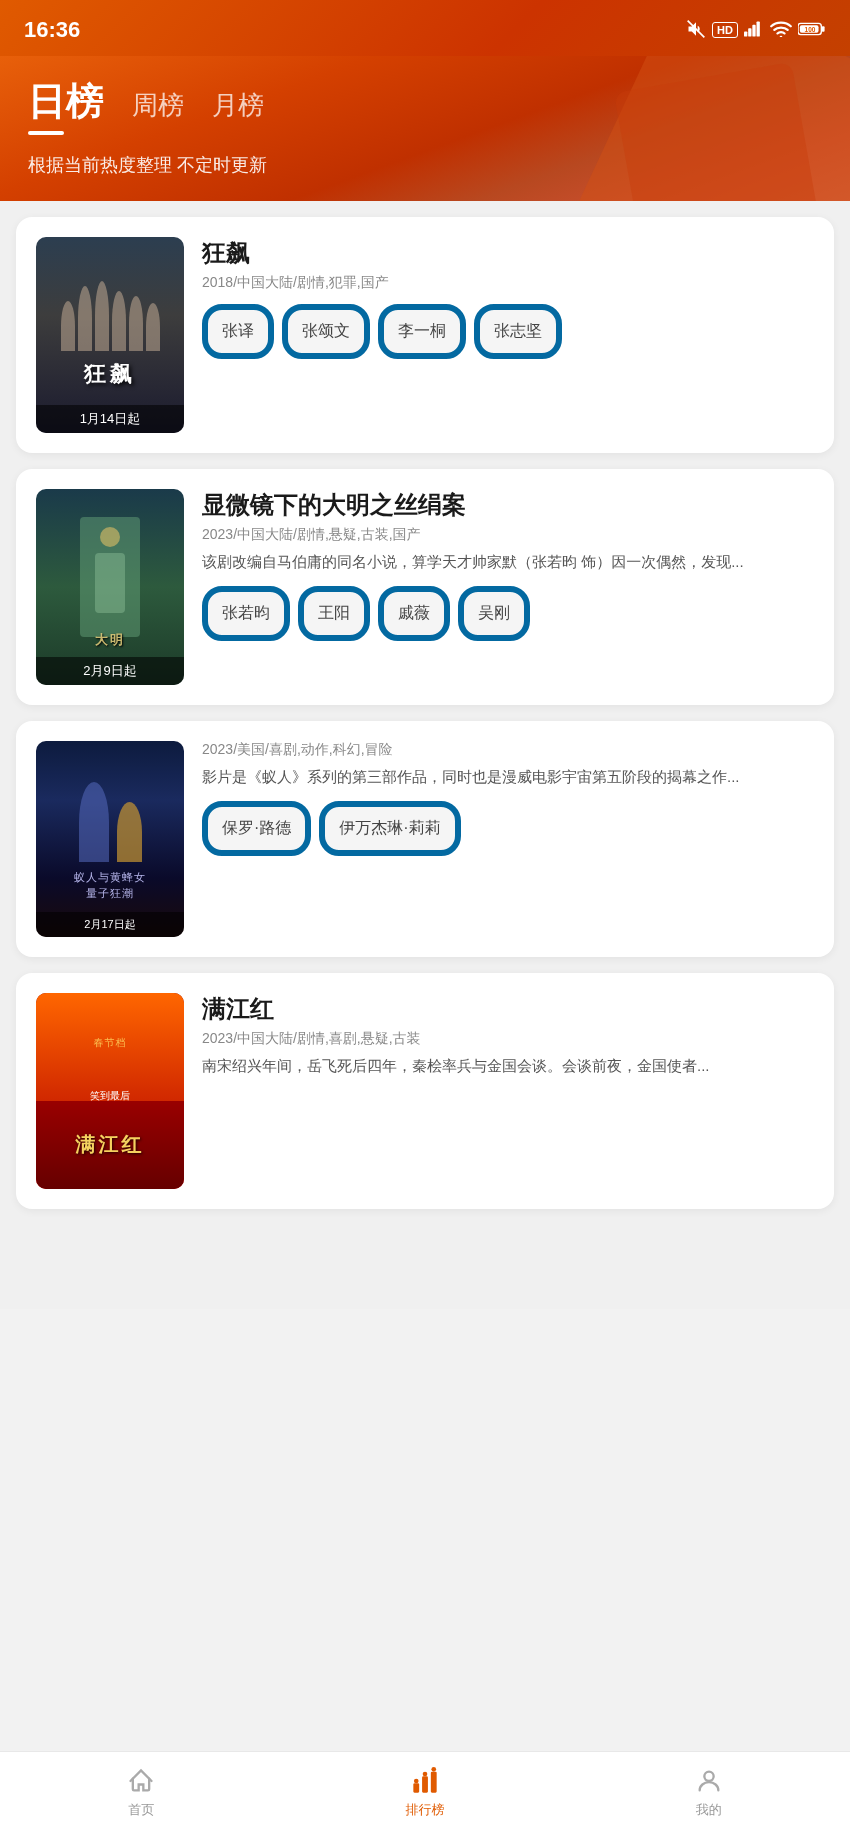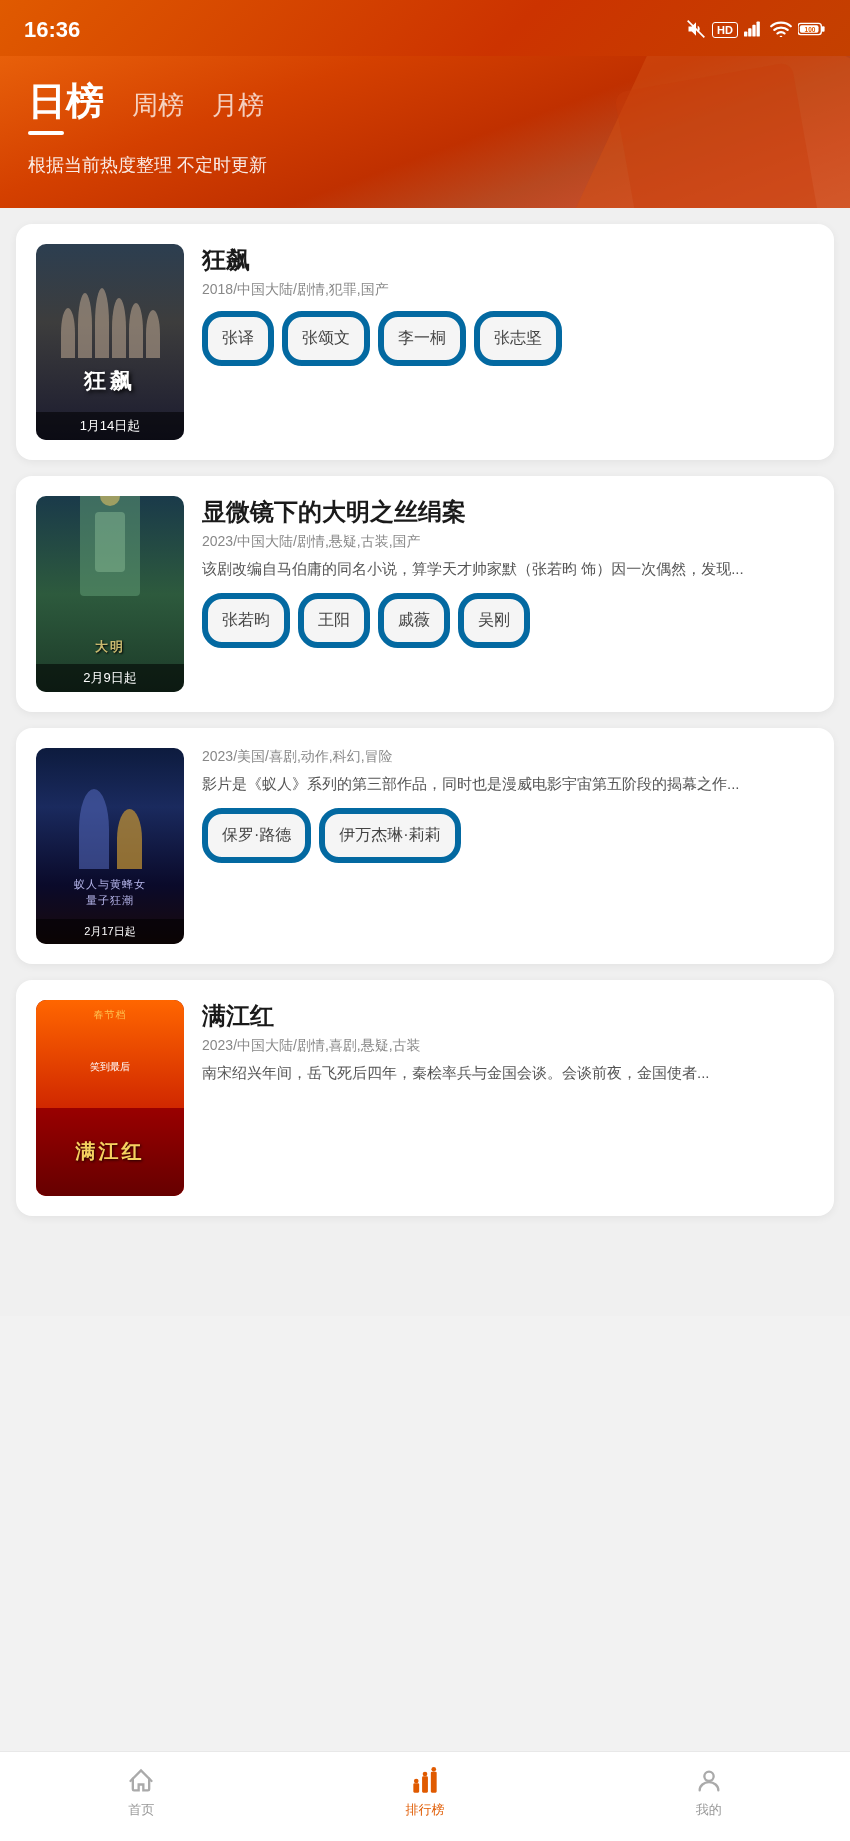--- a/index.html
+++ b/index.html
@@ -30,21 +30,21 @@
       display: flex;
       align-items: center;
       gap: 6px;
       color: white;
       font-size: 13px;
     }
 
     
     .header {
       background: linear-gradient(160deg, #e8600a 0%, #d44000 30%, #c03000 55%, #b84820 70%, #cc5030 85%, #d46040 100%);
-      padding: 20px 28px 31px 28px;
+      padding: 20px 28px 24px 28px;
       position: relative;
       overflow: hidden;
     }
     .header::before {
       content: '';
       position: absolute;
       top: -30px;
       right: -40px;
       width: 280px;
       height: 280px;
@@ -311,21 +311,21 @@
             <span class="cast-tag">张颂文</span>
             <span class="cast-tag">李一桐</span>
             <span class="cast-tag">张志坚</span>
           </div>
         </div>
       </div>
     </div>
     <div class="movie-card">
       <div class="card-inner">
         <div class="movie-poster poster-2">
-      <div style="width:100%;height:100%;position:relative;display:flex;justify-content:center;border-radius:17px;">
+      <div style="width:100%;height:100%;position:relative;display:flex;align-items:center;justify-content:center;border-radius:17px;">
         <div style="width:60px;height:120px;background:rgba(100,160,120,0.5);border-radius:4px;position:relative;margin-top:-20px;">
           <div style="position:absolute;top:10px;left:50%;transform:translateX(-50%);width:20px;height:20px;background:rgba(200,180,100,0.7);border-radius:50%;"></div>
           <div style="position:absolute;top:36px;left:50%;transform:translateX(-50%);width:30px;height:60px;background:rgba(150,200,160,0.4);border-radius:4px;"></div>
         </div>
         <div style="position:absolute;bottom:36px;font-size:13px;font-weight:700;color:rgba(220,200,120,0.9);letter-spacing:2px;text-shadow:1px 1px 2px black;">大明</div>
       </div>
       <div class="poster-date">2月9日起</div>
     </div>
         <div class="movie-info">
           <div class="movie-title">显微镜下的大明之丝绢案</div>
@@ -359,21 +359,21 @@
             <span class="cast-tag">保罗·路德</span>
             <span class="cast-tag">伊万杰琳·莉莉</span>
           </div>
         </div>
       </div>
     </div>
     <div class="movie-card">
       <div class="card-inner">
         <div class="movie-poster poster-4">
       <div style="width:100%;height:100%;position:relative;overflow:hidden;">
-        <div style="position:absolute;top:0;left:0;right:0;height:60%;background:linear-gradient(180deg,#ff6600,#cc2200);display:flex;flex-wrap:wrap;justify-content:center;align-items:flex-start;gap:3px;padding:8px;">
+        <div style="position:absolute;top:0;left:0;right:0;height:60%;background:linear-gradient(180deg,#ff6600,#cc2200);display:flex;flex-wrap:wrap;justify-content:center;align-items:flex-end;gap:3px;padding:8px;">
           <div style="font-size:10px;color:rgba(255,220,100,0.8);text-align:center;letter-spacing:1px;">春节档</div>
           <div style="font-size:10px;color:white;width:100%;text-align:center;">笑到最后</div>
         </div>
         <div style="position:absolute;bottom:0;left:0;right:0;height:45%;background:linear-gradient(0deg,#660000,#990000);display:flex;align-items:center;justify-content:center;">
           <div style="font-size:20px;font-weight:900;color:rgba(255,220,100,0.95);letter-spacing:3px;text-shadow:1px 1px 3px rgba(0,0,0,0.8);">满江红</div>
         </div>
       </div>
     </div>
         <div class="movie-info">
           <div class="movie-title">满江红</div>

